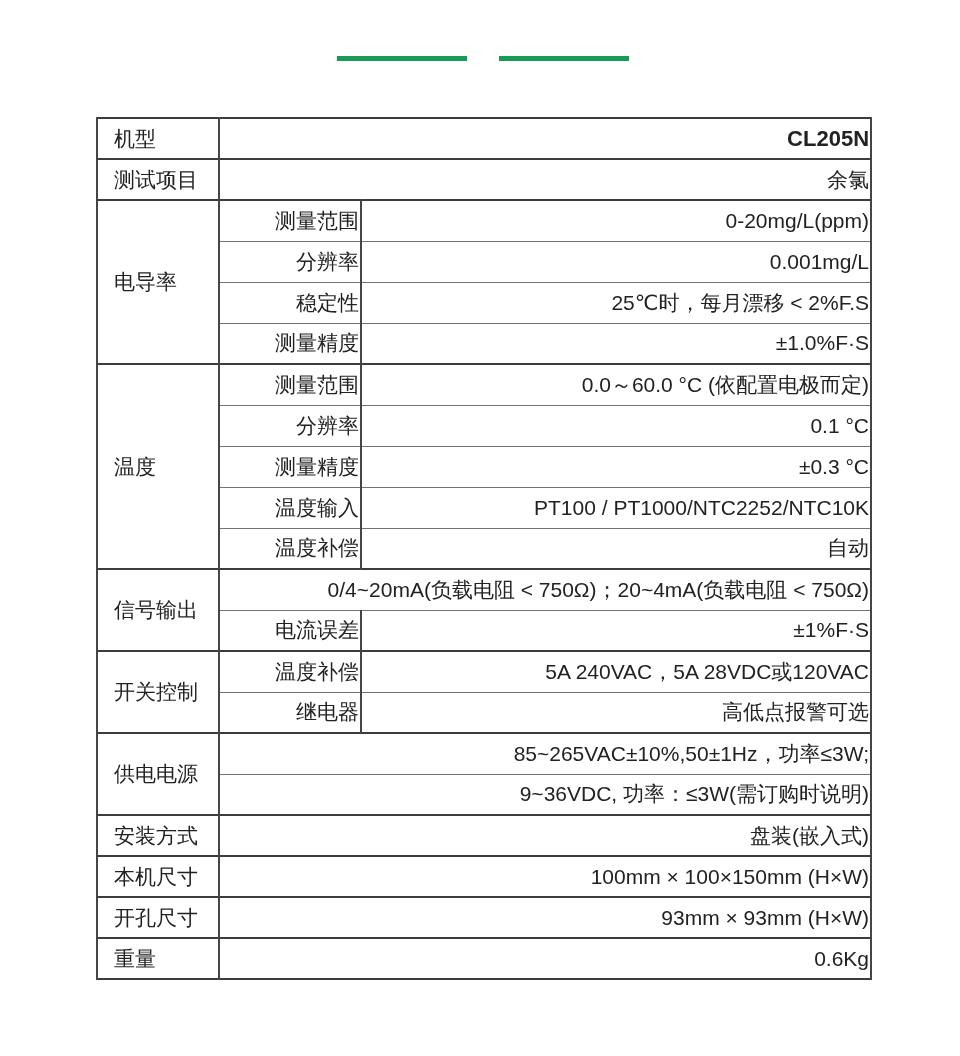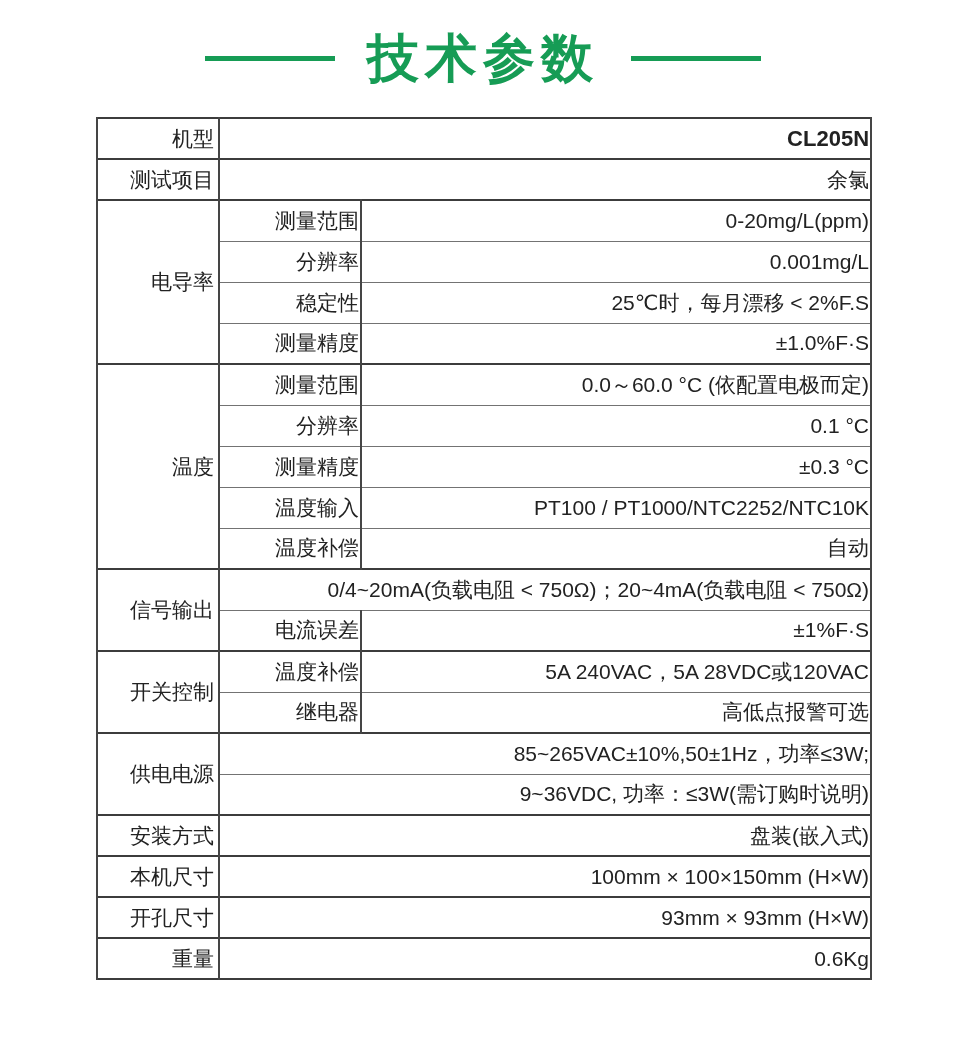--- a/index.html
+++ b/index.html
@@ -30,35 +30,34 @@
   }
   col.c1 { width:122px; } col.c2 { width:142px; } col.c3 { width:510px; }
   td {
     height:41px; vertical-align:middle; background:#fff;
     border-left:2px solid #454545; border-right:2px solid #454545;
     border-top:1.5px solid var(--line-soft); border-bottom:1.5px solid var(--line-soft);
     white-space:nowrap; overflow:hidden;text-align:right;
   }
   table.spec { border:2.4px solid var(--line-strong); }
   tr.gs td { border-top:2.2px solid var(--line-strong); }
-  td.c-label { text-align:right; padding:0 4px; }
+  td.c-label { text-align:left; padding:0 16px; }
   td.p-label { padding-left:10px; }
   td.p-value { padding-left:15px; }
   td.full    { padding-left:32px; }
   td.head-value { padding-left:76px; }
   .bold { font-weight:bold; font-size:22px; }
 </style>
 </head>
 <body>
 
 <div class="page">
 
   <div class="title-row">
     <span class="dash"></span>
-    <h1 class="title">技术参数</h1>
     <span class="dash"></span>
   </div>
 
   <table class="spec">
     <colgroup>
         <col class="c1">
         <col class="c2">
         <col class="c3">
       </colgroup>
     <tbody>

